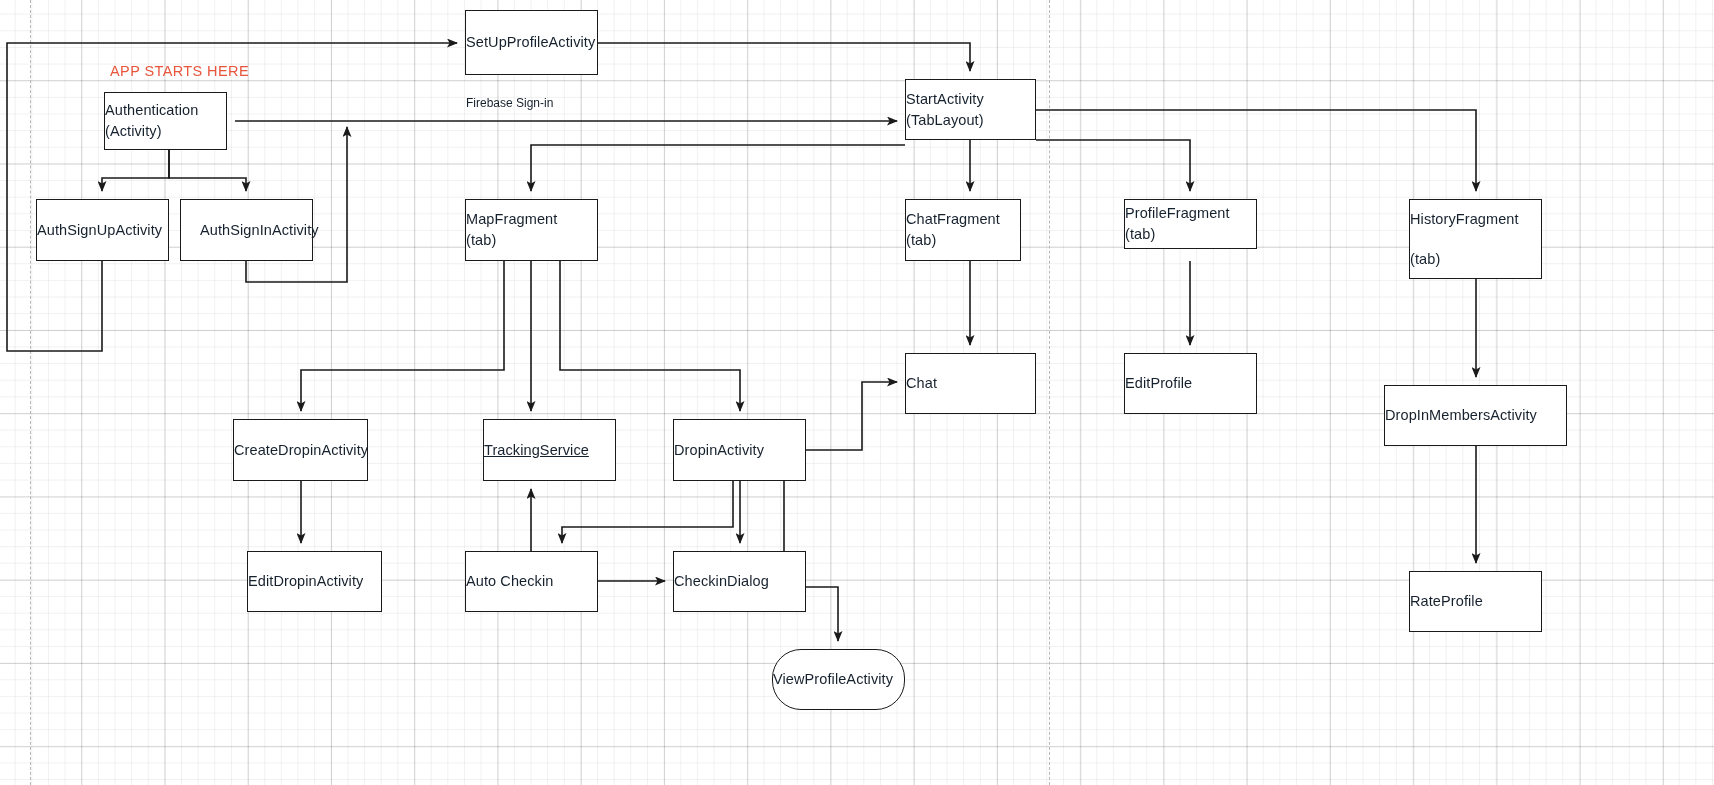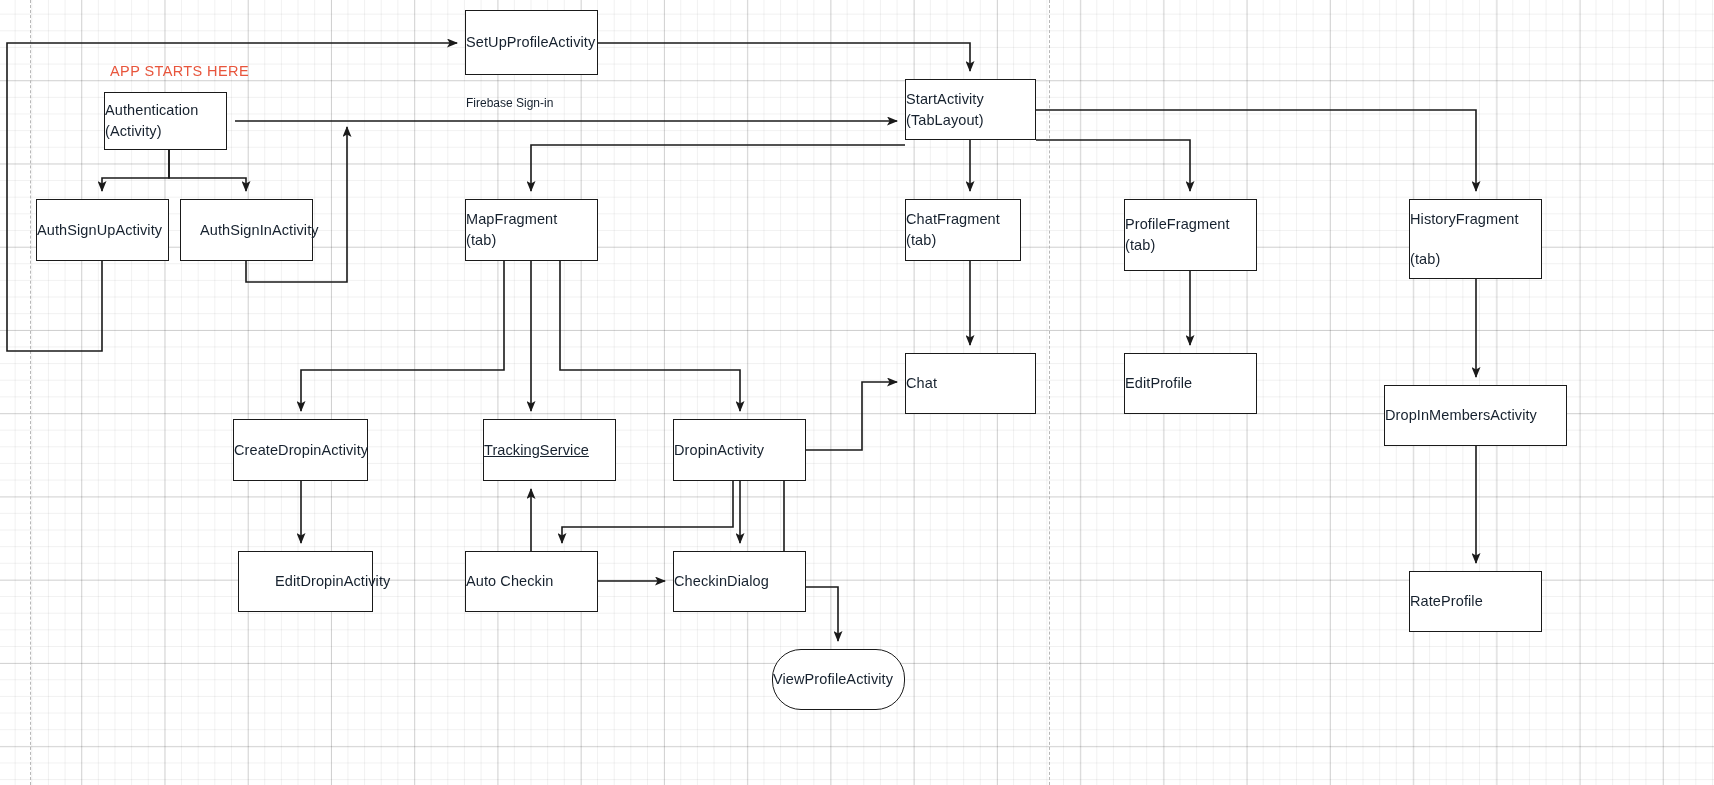--- a/index.html
+++ b/index.html
@@ -144,21 +144,21 @@
         <span>AuthSignInActivity</span>
       </div>
       <div class="node" style="left: 465px; top: 199px; width: 133px; height: 62px;">
         <span>MapFragment</span>
         <span>(tab)</span>
       </div>
       <div class="node" style="left: 905px; top: 199px; width: 116px; height: 62px;">
         <span>ChatFragment</span>
         <span>(tab)</span>
       </div>
-      <div class="node" style="left: 1124px; top: 199px; width: 133px; height: 72px;">
+      <div class="node" style="left: 1124px; top: 199px; width: 133px; height: 50px;">
         <span>ProfileFragment</span>
         <span>(tab)</span>
       </div>
       <div class="node" style="left: 1409px; top: 199px; width: 133px; height: 80px; gap: 19px;">
         <span>HistoryFragment</span>
         <span>(tab)</span>
       </div>
       <div class="node" style="left: 905px; top: 353px; width: 131px; height: 61px;">
         <span>Chat</span>
       </div>
@@ -170,21 +170,21 @@
       </div>
       <div class="node" style="left: 233px; top: 419px; width: 135px; height: 62px;">
         <span>CreateDropinActivity</span>
       </div>
       <div class="node" style="left: 483px; top: 419px; width: 133px; height: 62px; text-decoration: underline;">
         <span>TrackingService</span>
       </div>
       <div class="node" style="left: 673px; top: 419px; width: 133px; height: 62px;">
         <span>DropinActivity</span>
       </div>
-      <div class="node" style="left: 238px; top: 551px; width: 135px; height: 61px; padding-left: 36px;">
+      <div class="node" style="left: 247px; top: 551px; width: 135px; height: 61px;">
         <span>EditDropinActivity</span>
       </div>
       <div class="node" style="left: 465px; top: 551px; width: 133px; height: 61px;">
         <span>Auto Checkin</span>
       </div>
       <div class="node" style="left: 673px; top: 551px; width: 133px; height: 61px;">
         <span>CheckinDialog</span>
       </div>
       <div class="node" style="left: 772px; top: 649px; width: 133px; height: 61px; border-radius: 29px;">
         <span>ViewProfileActivity</span>

